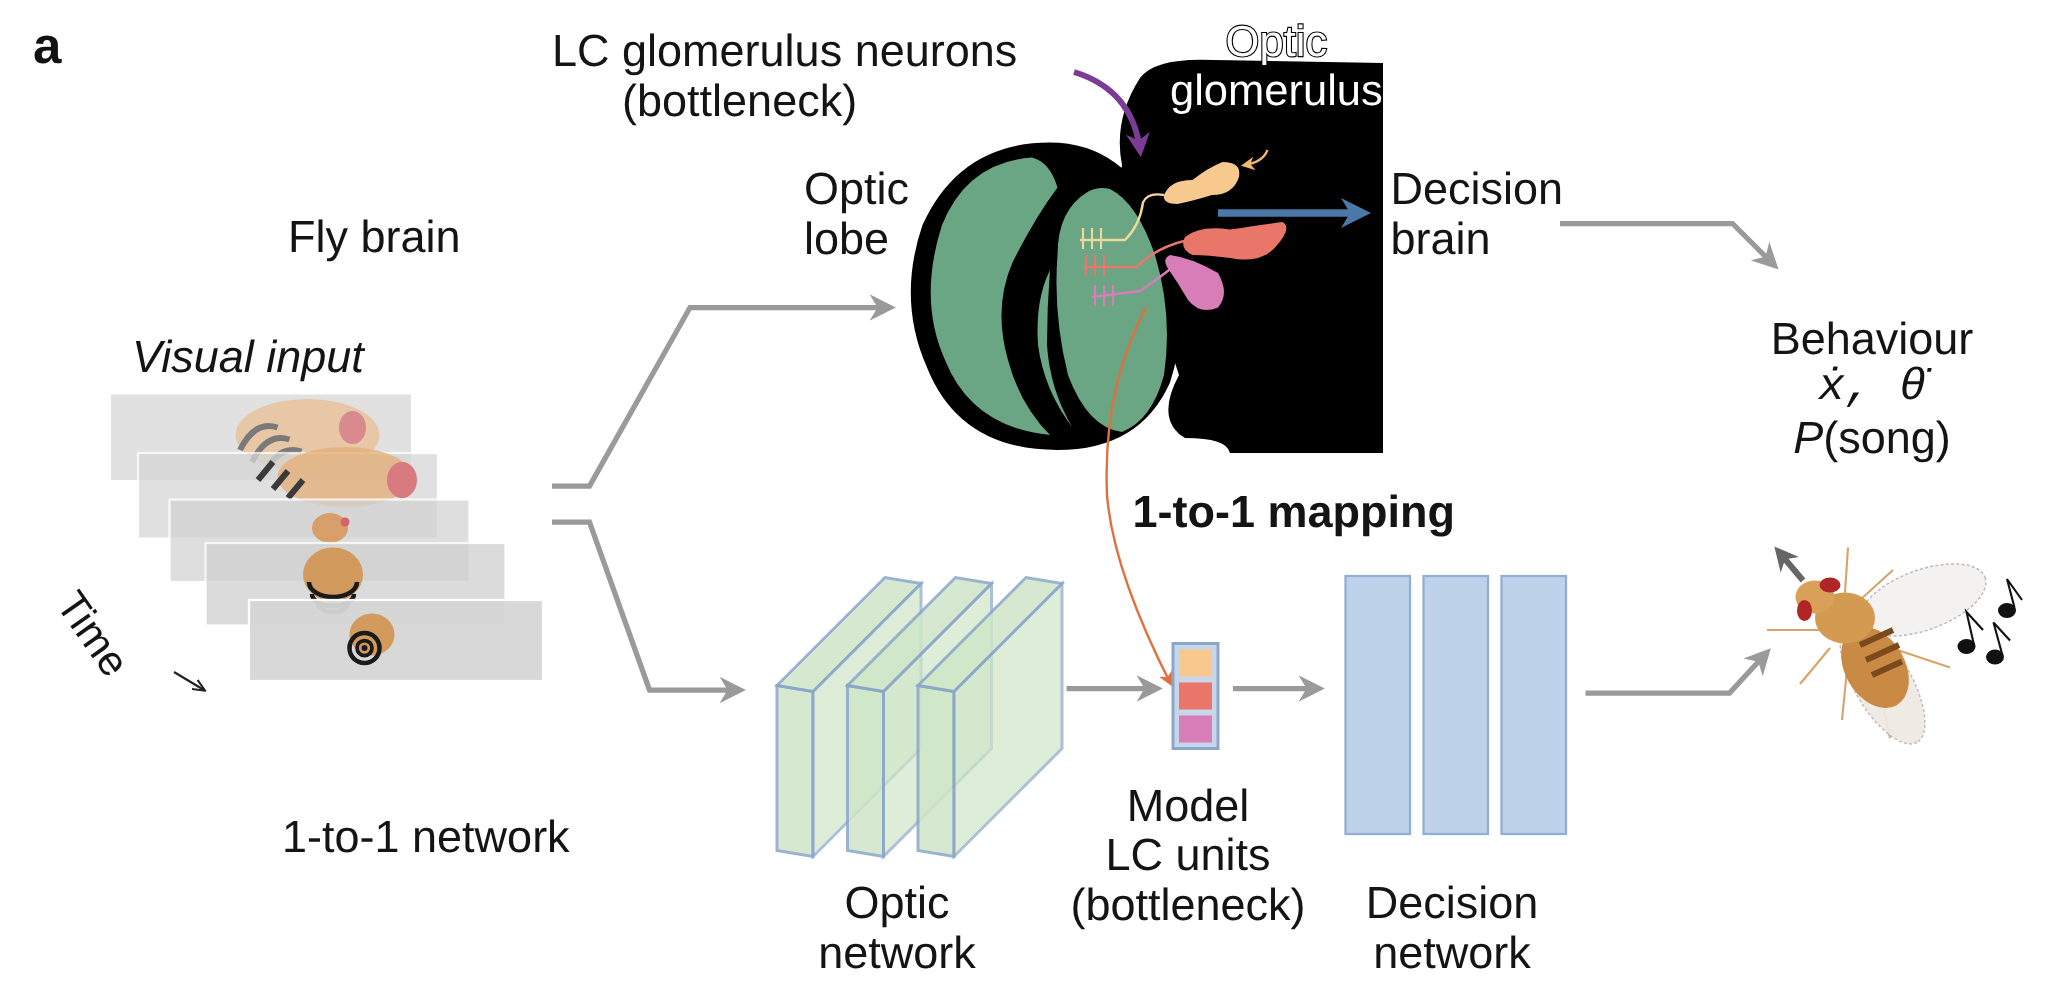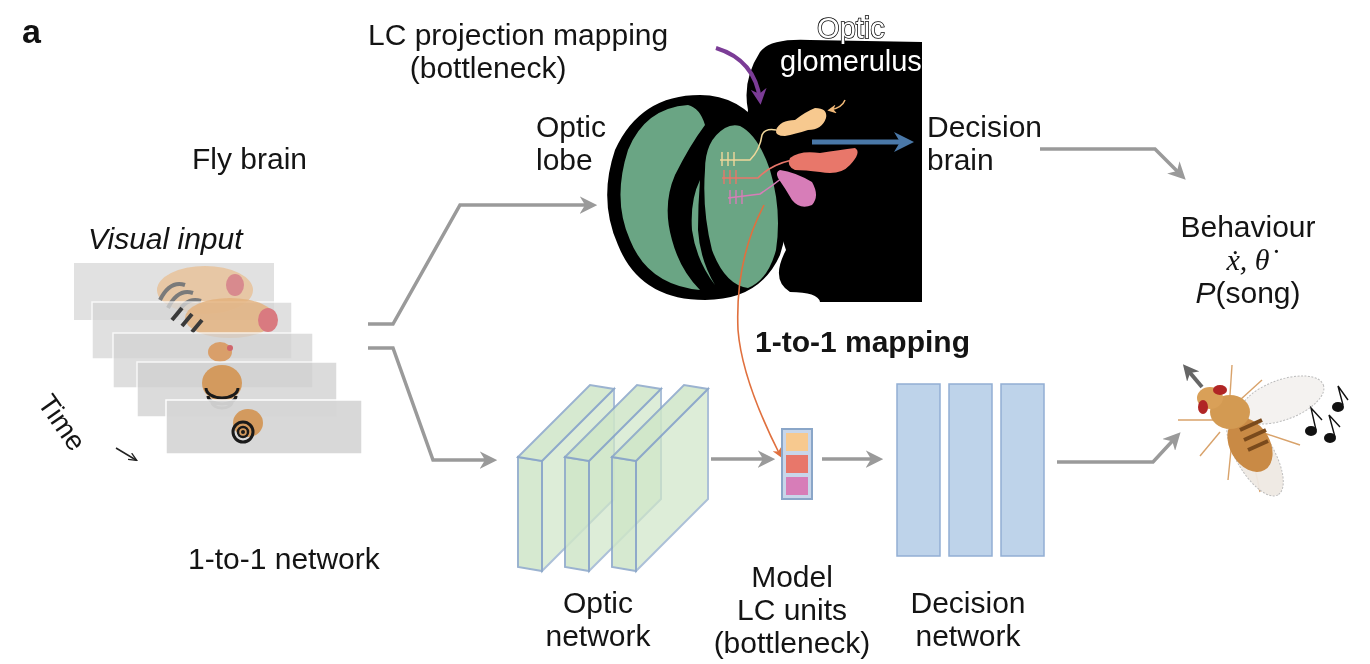--- a/index.html
+++ b/index.html
@@ -164,50 +164,50 @@
     <ellipse cx="1311" cy="431" rx="6" ry="5" stroke="none"></ellipse>
     <path d="M1316,430 L1311,408 L1322,420" fill="none" stroke-width="1.4"></path>
     <ellipse cx="1330" cy="438" rx="6" ry="5" stroke="none"></ellipse>
     <path d="M1335,437 L1329,415 L1340,427" fill="none" stroke-width="1.4"></path>
     <ellipse cx="1338" cy="407" rx="6" ry="5" stroke="none"></ellipse>
     <path d="M1343,405 L1338,386 L1348,400" fill="none" stroke-width="1.4"></path>
   </g>
 </svg>
 
 <div class="lbl" style="left:368px;top:18px;">
-  <div>LC projection mapping</div>
+  <div>LC glomerulus neurons</div>
   <div style="margin-left:-60px;">(bottleneck)</div>
 </div>
 <div class="lbl" style="left:780px;top:12px;color:#fff;-webkit-text-stroke:1.5px #000;paint-order:stroke fill;font-size:29px;">
   <div>Optic</div>
   <div>glomerulus</div>
 </div>
 <div class="lbl" style="left:536px;top:110px;text-align:left;">
   <div>Optic</div>
   <div>lobe</div>
 </div>
 <div class="lbl" style="left:927px;top:110px;text-align:left;">
   <div>Decision</div>
   <div>brain</div>
 </div>
 <div class="lbl" style="left:192px;top:142px;">Fly brain</div>
 <div class="lbl" style="left:88px;top:222px;font-style:italic;">Visual input</div>
 <div class="lbl" style="left:58px;top:388px;font-size:28px;transform:rotate(55deg);transform-origin:left top;">Time</div>
 <div class="lbl" style="left:1148px;top:210px;width:200px;">
   <div>Behaviour</div>
-  <div style="font-family:Liberation Serif, serif;font-style:italic;">ẋ, θ̇</div>
+  <div style="font-family:Liberation Mono, monospace;font-style:italic;">ẋ, θ̇</div>
   <div><i>P</i><span>(song)</span></div>
 </div>
 <div class="lbl" style="left:755px;top:325px;font-weight:bold;">1-to-1 mapping</div>
 <div class="lbl" style="left:188px;top:542px;">1-to-1 network</div>
 <div class="lbl" style="left:535px;top:586px;width:126px;">
   <div>Optic</div>
   <div>network</div>
 </div>
-<div class="lbl" style="left:697px;top:560px;width:190px;">
+<div class="lbl" style="left:697px;top:521px;width:190px;">
   <div>Model</div>
   <div>LC units</div>
   <div>(bottleneck)</div>
 </div>
 <div class="lbl" style="left:898px;top:586px;width:140px;">
   <div>Decision</div>
   <div>network</div>
 </div>
 
 </body></html>

